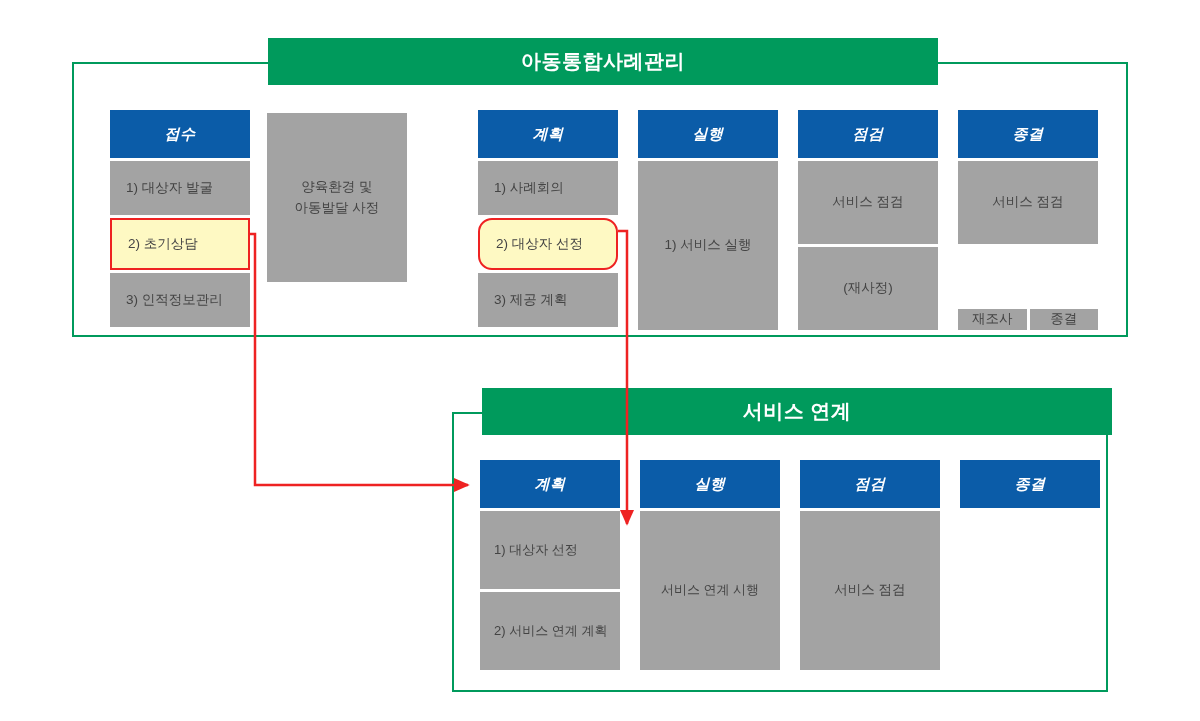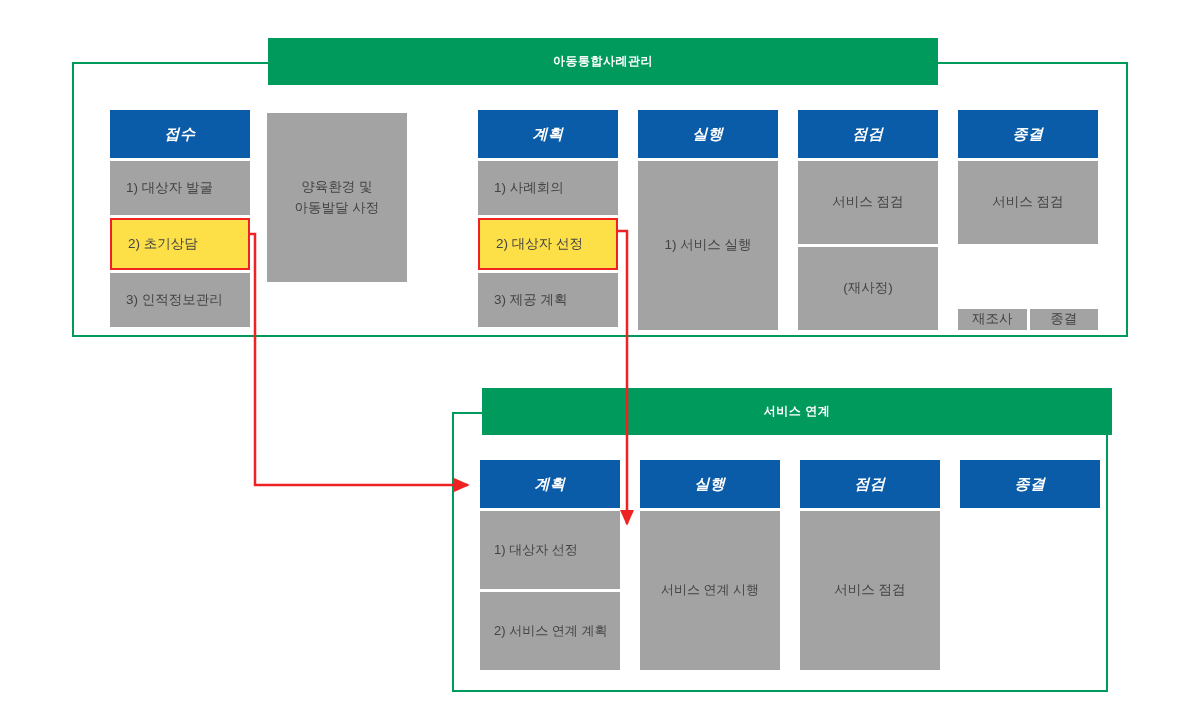--- a/index.html
+++ b/index.html
@@ -12,21 +12,21 @@
   }
   #canvas{position:absolute;left:0;top:0;width:1200px;height:721px;}
 
   
   .frame{position:absolute;border:2px solid #009a5c;box-sizing:border-box;background:transparent;}
 
   
   .banner{
     position:absolute;background:#009a5c;color:#ffffff;
     display:flex;align-items:center;justify-content:center;
-    font-size:12px;font-weight:bold;letter-spacing:.5px;
+    font-size:20px;font-weight:bold;letter-spacing:.5px;
   }
 
   
   .col{position:absolute;box-sizing:border-box;}
   .col-head{
     background:#0b5ca8;color:#ffffff;
     height:48px;display:flex;align-items:center;justify-content:center;
     font-size:15px;font-weight:bold;letter-spacing:.5px;font-style:italic;
   }
   .cell{
@@ -36,21 +36,21 @@
     box-sizing:border-box;
   }
   .cell.lead{justify-content:flex-start;padding-left:16px;}
   .gap{height:3px;background:#ffffff;}
   .split{display:flex;align-items:flex-end;}
   .split .cell{flex:1;}
   .split .vgap{width:3px;background:#ffffff;}
 
   
   .cell.hi{
-    background:#fde047;
+    background:#fef9c3;
     border:2px solid #ee2222;
     position:relative;z-index:5;
   }
 
   
   #wires{position:absolute;left:0;top:0;width:1200px;height:721px;pointer-events:none;z-index:8;}
 </style>
 </head>
 <body>
 
@@ -90,21 +90,21 @@
 
   <div class="col" style="left:478px;top:110px;width:140px;">
     <div class="col-head">
       <span>계획</span>
     </div>
     <div class="gap"></div>
     <div class="cell lead" style="height:54px;">
       <span>1) 사례회의</span>
     </div>
     <div class="gap"></div>
-    <div class="cell lead hi" style="height:52px;">
+    <div class="cell lead hi" style="height:52px;border-radius:14px;">
       <span>2) 대상자 선정</span>
     </div>
     <div class="gap"></div>
     <div class="cell lead" style="height:54px;">
       <span>3) 제공 계획</span>
     </div>
   </div>
 
   <div class="col" style="left:638px;top:110px;width:140px;">
     <div class="col-head">

